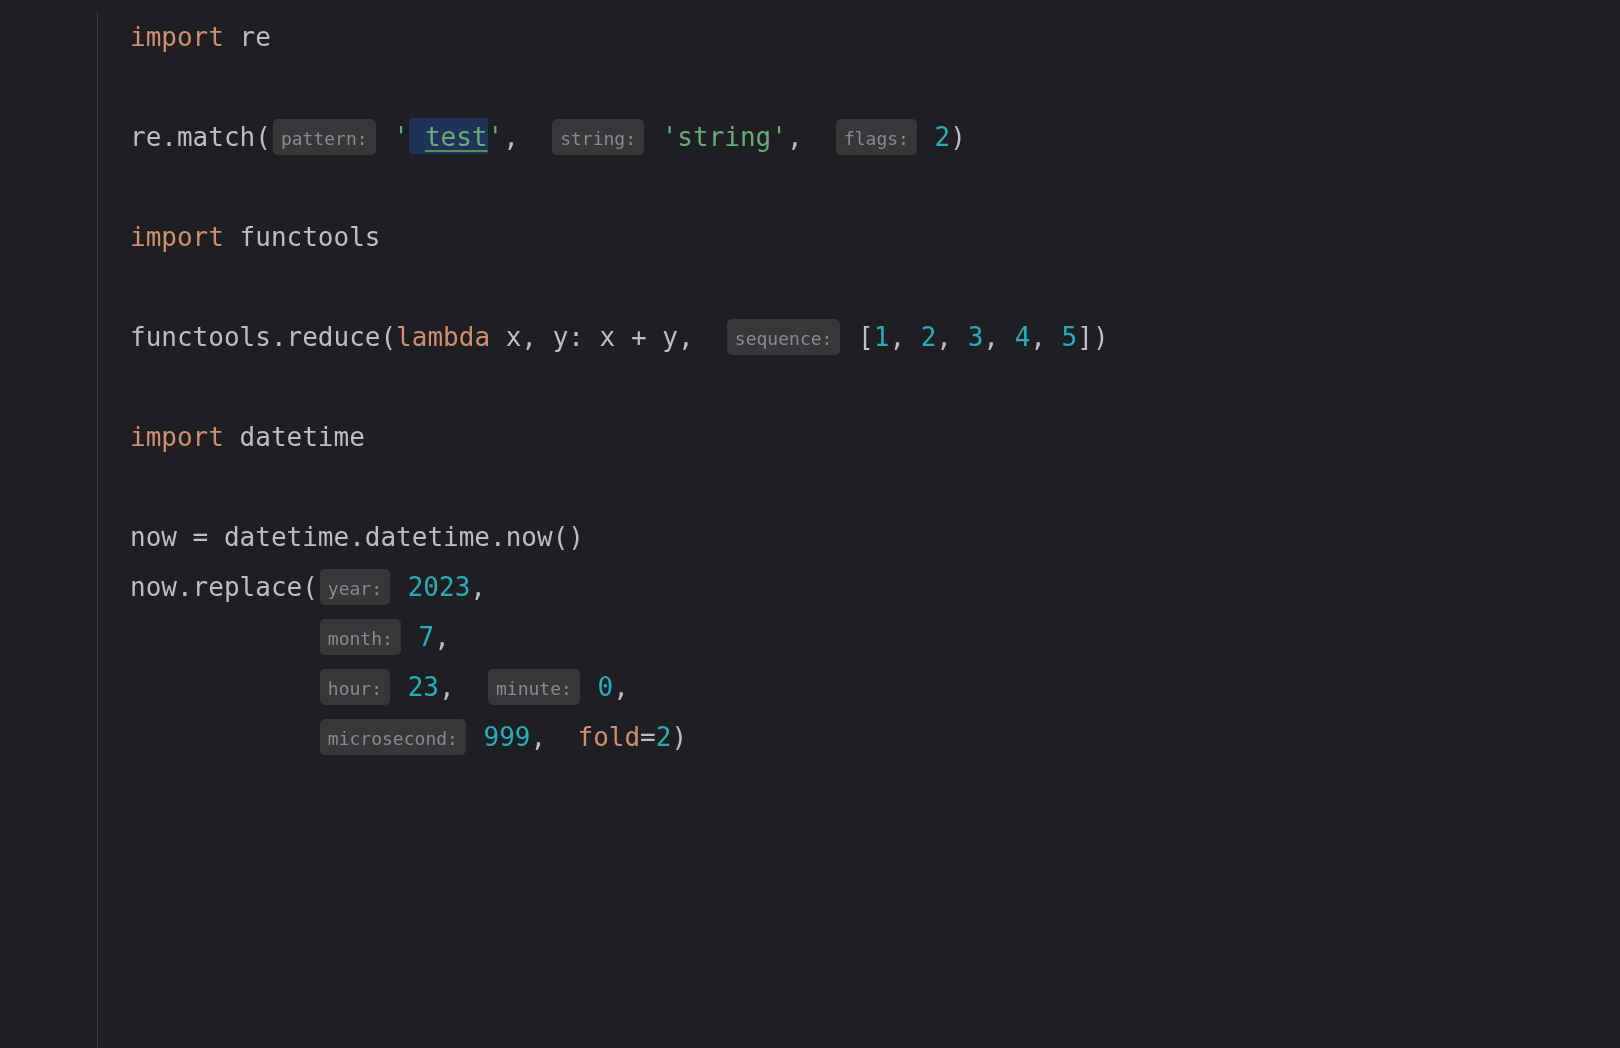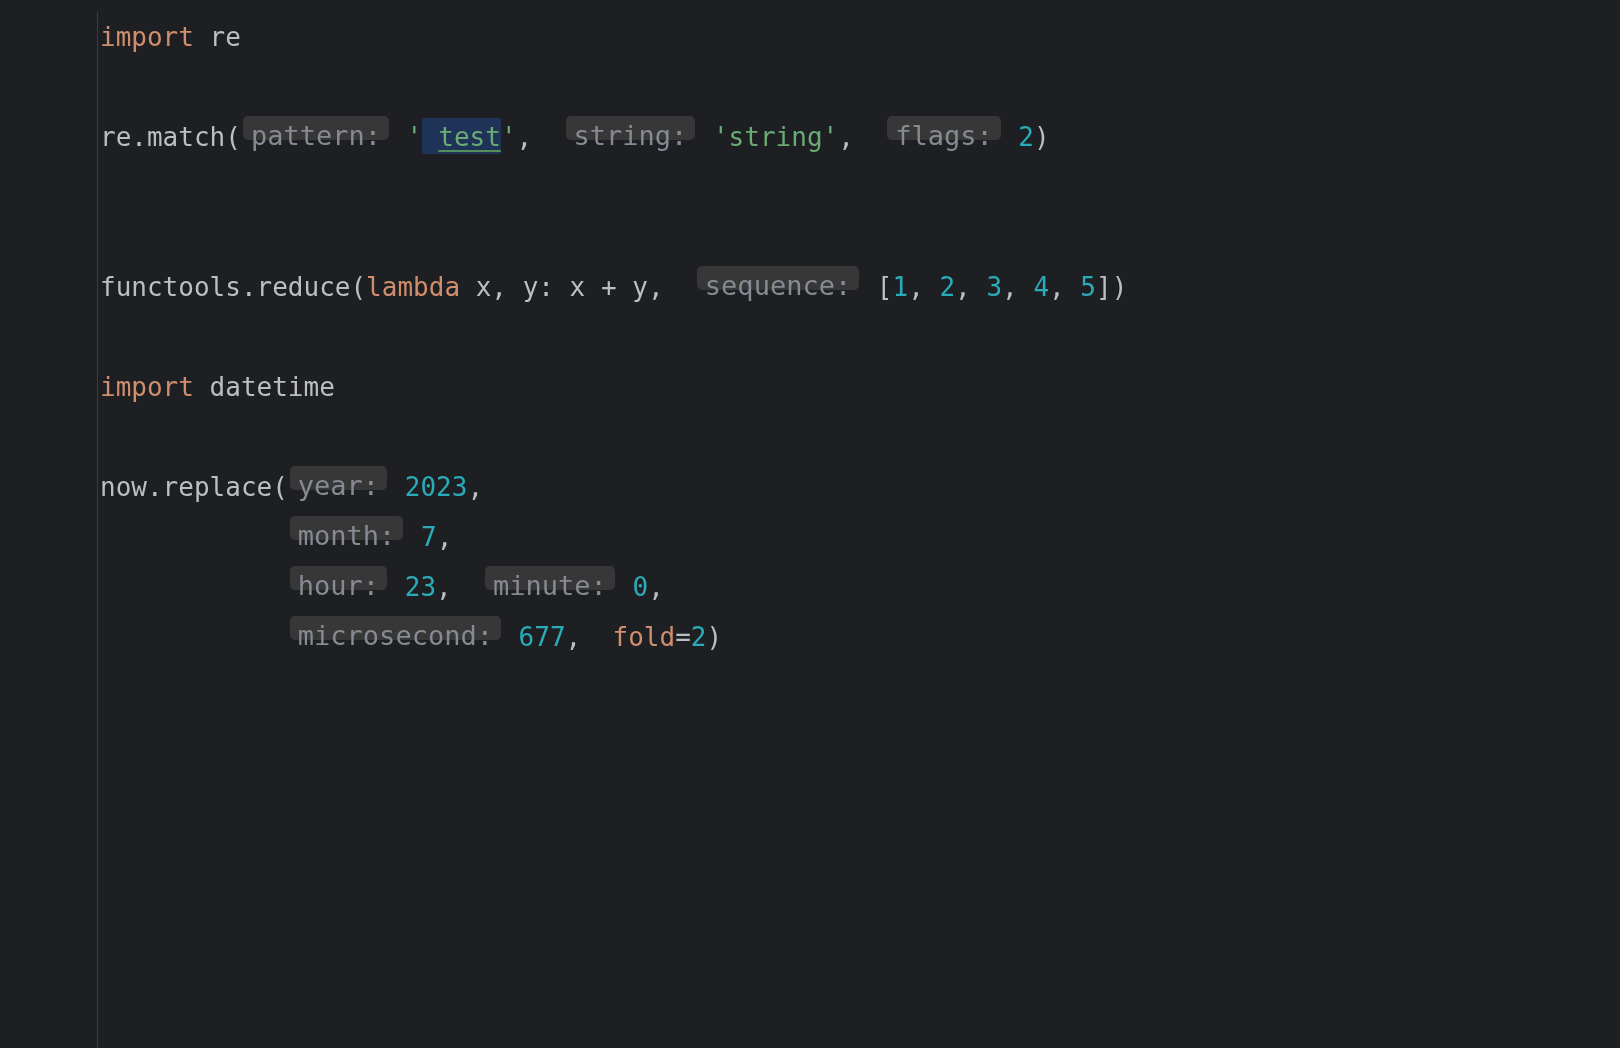--- a/index.html
+++ b/index.html
@@ -30,41 +30,42 @@
     width: 96px;
     height: 100%;
     background: #1e1f22;
   }
   .line {
     position: relative;
     height: 50px;
     line-height: 50px;
     white-space: pre;
     padding-left: 2px;
+    margin-left: 30px;
   }
   .kw   { color: #cf8e6d; }
   .mod  { color: #bcbec4; }
   .fn   { color: #bcbec4; }
   .ident{ color: #bcbec4; }
   .str  { color: #6aab73; }
   .num  { color: #2aacb8; }
   .op   { color: #bcbec4; }
   .par  { color: #bcbec4; }
 
   .hint {
     display: inline-block;
     background: #373737;
     color: #858a93;
     border-radius: 5px;
     padding: 0 8px;
     margin: 0 2px;
-    height: 24px;
+    height: 36px;
     line-height: 40px;
     vertical-align: 1px;
-    font-size: 27px;
+    font-size: 18px;
   }
 
   .sel {
     background: #214283;
     background: rgba(33,66,131,0.55);
     border-radius: 2px;
     padding: 4px 0 2px 16px;
     text-decoration: underline;
     text-decoration-color: #548f59;
     text-underline-offset: 4px;
@@ -81,35 +82,37 @@
 <div class="editor">
 
   <div class="line"><span class="kw">import</span><span> </span><span class="mod">re</span></div>
 
   <div class="line"></div>
 
   <div class="line"><span class="fn">re.match(</span><span class="hint">pattern:</span><span> </span><span class="str">'</span><span class="str sel">test</span><span class="str">'</span><span class="op">,</span><span>  </span><span class="hint">string:</span><span> </span><span class="str">'</span><span class="str">string</span><span class="str">'</span><span class="op">,</span><span>  </span><span class="hint">flags:</span><span> </span><span class="num">2</span><span class="par">)</span></div>
 
   <div class="line"></div>
 
+  <div class="line"><span class="kw">import</span><span> </span><span class="mod">functools</span></div>
 
   <div class="line"></div>
 
   <div class="line"><span class="fn">functools.reduce(</span><span class="kw">lambda</span><span class="ident"> x, y</span><span class="lambdaColon">:</span><span class="ident"> x + y,</span><span>  </span><span class="hint">sequence:</span><span> </span><span class="par">[</span><span class="num">1</span><span class="op">, </span><span class="num">2</span><span class="op">, </span><span class="num">3</span><span class="op">, </span><span class="num">4</span><span class="op">, </span><span class="num">5</span><span class="par">])</span></div>
 
   <div class="line"></div>
 
   <div class="line"><span class="kw">import</span><span> </span><span class="mod">datetime</span></div>
 
   <div class="line"></div>
 
+  <div class="line"><span class="ident">now = datetime.datetime.now()</span></div>
 
   <div class="line"><span class="fn">now.replace(</span><span class="hint">year:</span><span> </span><span class="num">2023</span><span class="op">,</span></div>
 
   <div class="line"><span>            </span><span class="hint">month:</span><span> </span><span class="num">7</span><span class="op">,</span></div>
 
 
   <div class="line"><span>            </span><span class="hint">hour:</span><span> </span><span class="num">23</span><span class="op">,</span><span>  </span><span class="hint">minute:</span><span> </span><span class="num">0</span><span class="op">,</span></div>
 
 
-  <div class="line"><span>            </span><span class="hint">microsecond:</span><span> </span><span class="num">677</span><span class="op">,</span><span>  </span><span class="kw">fold</span><span class="op">=</span><span class="num">2</span><span class="par">)</span></div>
+  <div class="line"><span>            </span><span class="hint">microsecond:</span><span> </span><span class="num">999</span><span class="op">,</span><span>  </span><span class="kw">fold</span><span class="op">=</span><span class="num">2</span><span class="par">)</span></div>
 
 </div>
 
 </body></html>

